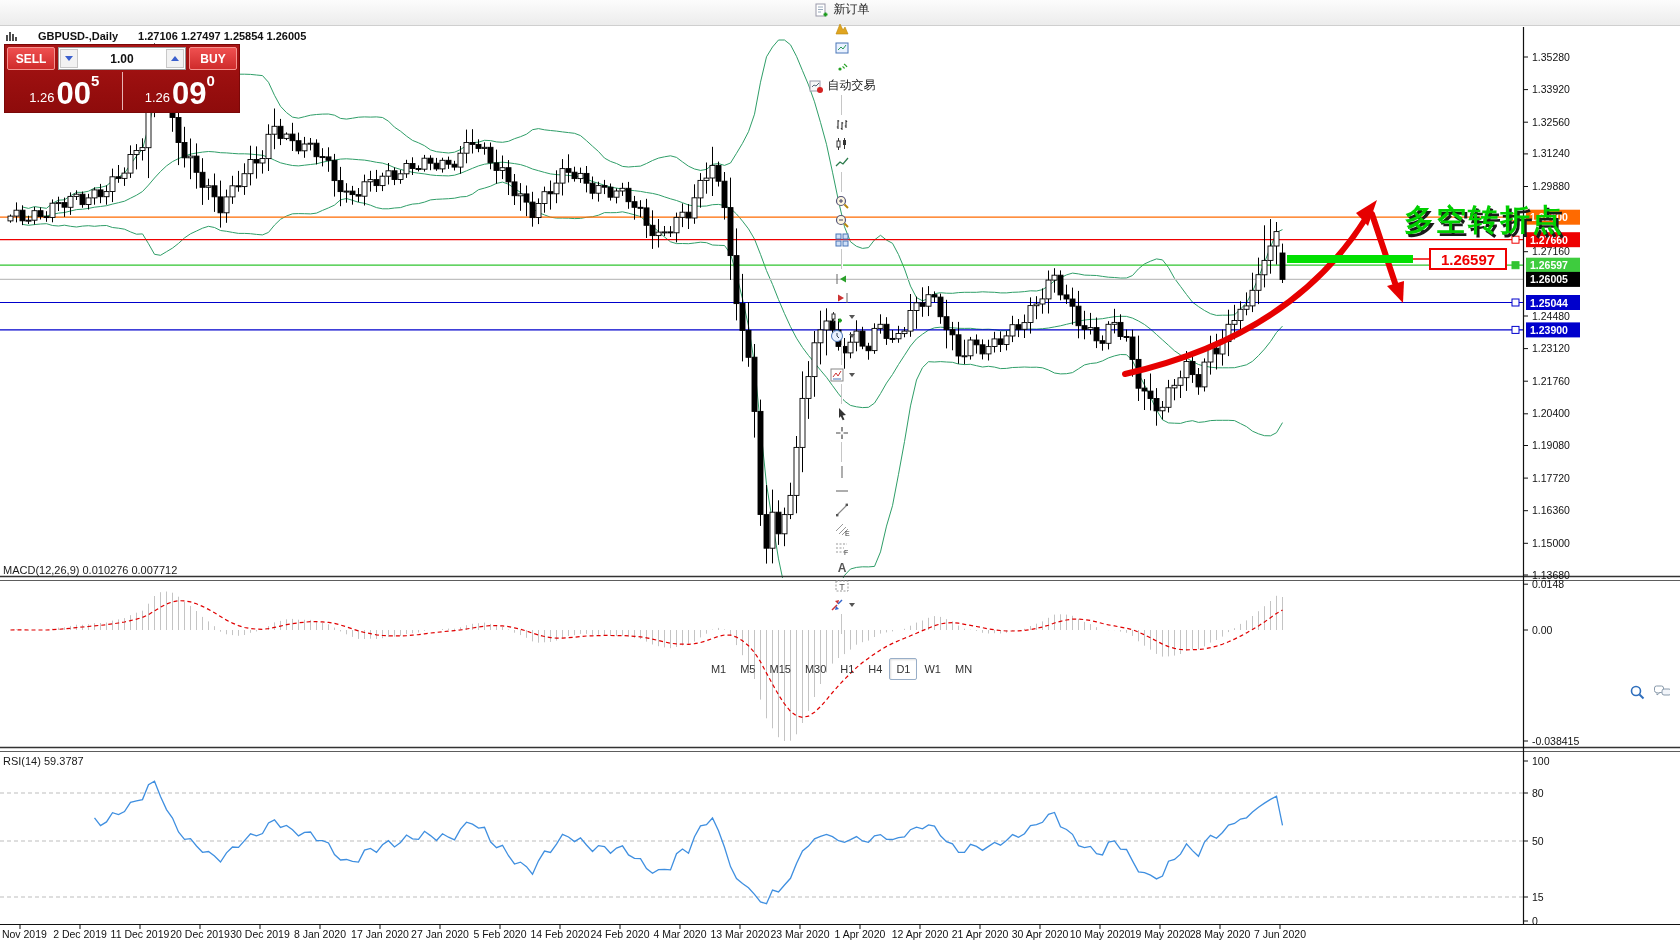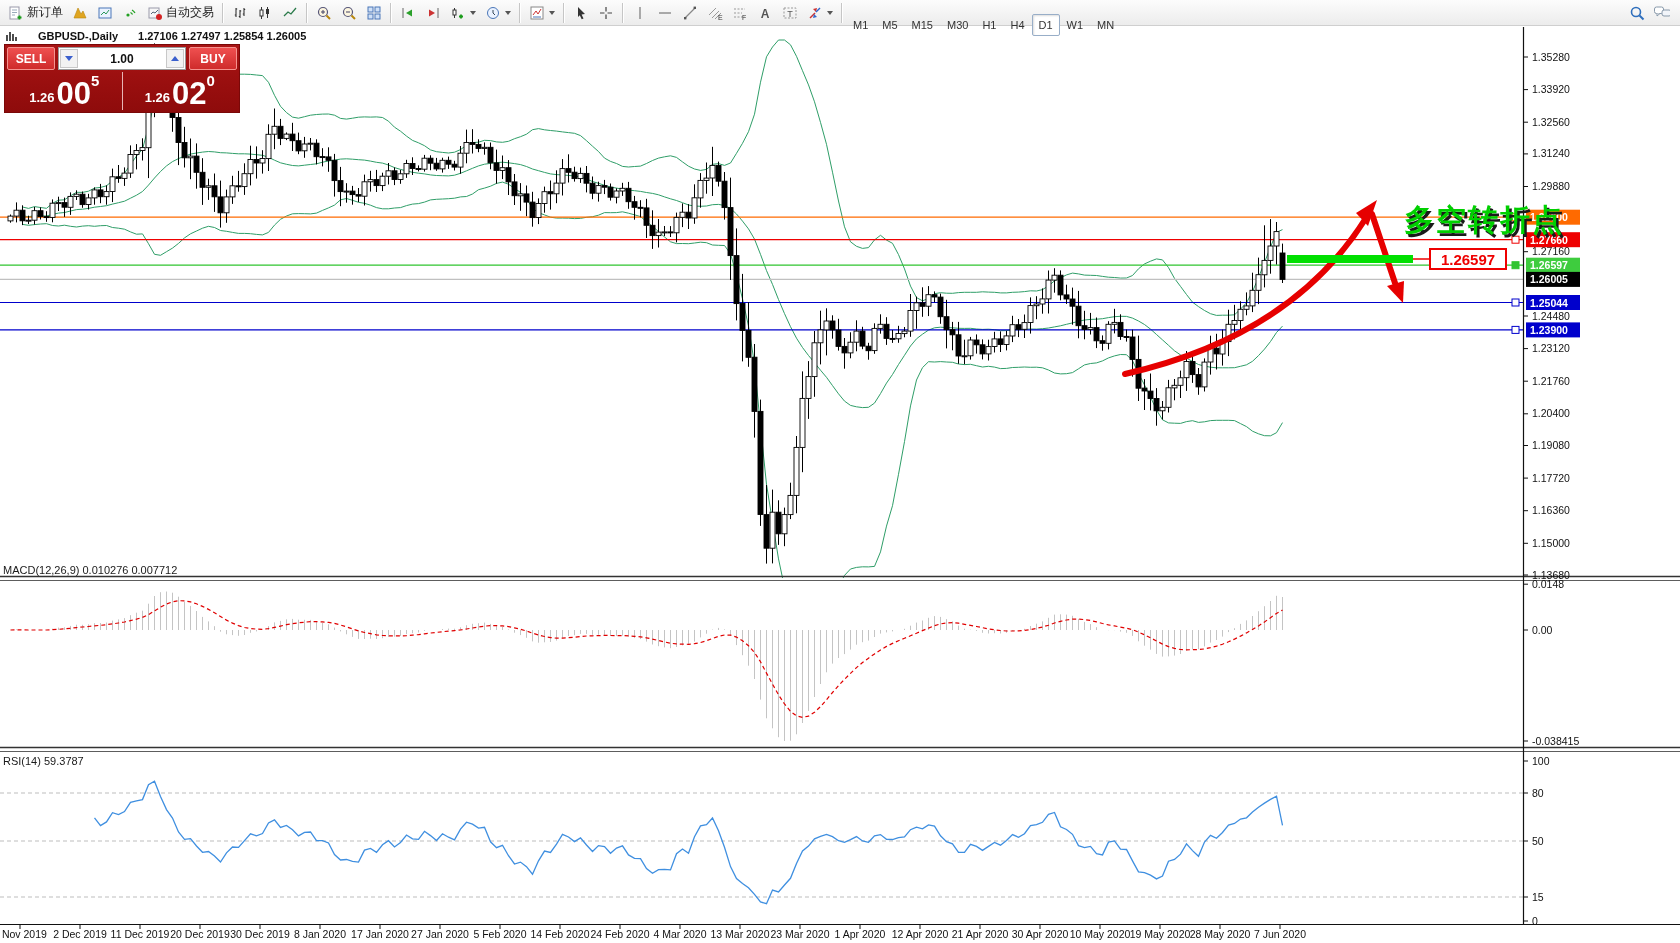--- a/index.html
+++ b/index.html
@@ -1,20 +1,20 @@
 <!DOCTYPE html>
 <html><head>
 <meta charset="utf-8">
 <style>
   html,body{margin:0;padding:0;background:#d6d3ce;font-family:"Liberation Sans","DejaVu Sans",sans-serif;}
   .screen{position:relative;width:1680px;height:943px;background:#fff;overflow:hidden;}
   
   .toolbar{position:absolute;left:0;top:0;width:1680px;height:26px;
     background:linear-gradient(#fcfcfc,#ececec);border-bottom:1px solid #cfcfcf;
-    display:flex;align-items:center;padding-left:3px;box-sizing:border-box;z-index:40;}
+    display:flex;align-items:center;padding-left:3px;box-sizing:border-box;z-index:40;flex-direction:column;}
   .tbtn{height:22px;display:flex;align-items:center;gap:3px;padding:0 3px;border:1px solid transparent;border-radius:2px;cursor:default;}
   .tbtn .lbl{font-size:12px;color:#222;white-space:nowrap;}
   .tbi{width:17px;height:17px;display:flex;align-items:center;justify-content:center;}
   .caret{width:0;height:0;border-left:3px solid transparent;border-right:3px solid transparent;border-top:4px solid #555;margin-left:1px;}
   .tbsep{width:1px;height:20px;background:#c6c6c6;box-shadow:1px 0 0 #fff;margin:0 4px;flex:none;}
   .tf{height:20px;padding:0 6px;font-size:11px;color:#333;display:flex;align-items:center;border:1px solid transparent;border-radius:2px;}
   .tf.active{background:#fff;border:1px solid #98aec8;box-shadow:inset 1px 1px 2px #00000022;}
   .tb-right{margin-left:auto;display:flex;align-items:center;margin-right:6px;}
   
   .chart-header{position:absolute;left:6px;top:30px;display:flex;align-items:center;gap:20px;z-index:30;}
@@ -26,21 +26,21 @@
   .pbtn{flex:none;width:46px;height:21px;background:linear-gradient(#ef5050,#cf2b2b);color:#fff;
     font-size:12px;font-weight:700;display:flex;align-items:center;justify-content:center;border:1px solid #f5938f;border-radius:2px;}
   .spin{flex:1;height:21px;background:#fff;border:1px solid #999;display:flex;align-items:stretch;}
   .spin .sbtn{width:16px;display:flex;align-items:center;justify-content:center;background:#f2f2f2;border:1px solid #c8c8c8;margin:1px;}
   .spin .tri-dn{width:0;height:0;border-left:4px solid transparent;border-right:4px solid transparent;border-top:5px solid #3a5fcd;}
   .spin .tri-up{width:0;height:0;border-left:4px solid transparent;border-right:4px solid transparent;border-bottom:5px solid #3a5fcd;}
   .spin .val{flex:1;display:flex;align-items:center;justify-content:center;font-size:12px;font-weight:700;color:#111;}
   .prices{display:flex;margin-top:2px;height:38px;}
   .phalf{flex:1;display:flex;align-items:flex-end;justify-content:center;color:#fff;padding-bottom:3px;}
   .phalf.left{border-right:1px solid #e8b5b5;}
-  .pbase{font-size:13px;font-weight:700;margin-right:2px;line-height:1;padding-bottom:3px;}
+  .pbase{font-size:13px;font-weight:400;margin-right:2px;line-height:1;padding-bottom:3px;}
   .pbig{font-size:31px;font-weight:700;line-height:0.85;}
   .psup{font-size:15px;font-weight:700;line-height:1;align-self:flex-start;margin-top:1px;}
   
   .cn-note{position:absolute;left:1404px;top:200px;font-size:30px;font-weight:700;letter-spacing:2px;
     color:#00d000;text-shadow:2.5px 3px 0 #1a1a1a;z-index:28;white-space:nowrap;}
   .lvl-box{position:absolute;left:1429px;top:248px;width:78px;height:22px;background:#fff;border:2px solid #ee0000;
     box-sizing:border-box;display:flex;align-items:center;justify-content:center;
     font-size:15px;font-weight:700;color:#ee0000;z-index:27;}
   .ind-label{position:absolute;left:3px;font-size:11px;color:#1a1a1a;z-index:26;}
   svg text{font-family:"Liberation Sans","DejaVu Sans",sans-serif;}
@@ -332,21 +332,21 @@
       <div class="pbtn">BUY</div>
     </div>
     <div class="prices">
       <div class="phalf left">
         <span class="pbase">1.26</span>
         <span class="pbig">00</span>
         <span class="psup">5</span>
       </div>
       <div class="phalf">
         <span class="pbase">1.26</span>
-        <span class="pbig">02</span>
+        <span class="pbig">09</span>
         <span class="psup">0</span>
       </div>
     </div>
   </div>
 
   <div class="ind-label" style="top:564px;">
     <span>MACD(12,26,9)</span> <span>0.010276 0.007712</span>
   </div>
   <div class="ind-label" style="top:755px;">
     <span>RSI(14)</span> <span>59.3787</span>

